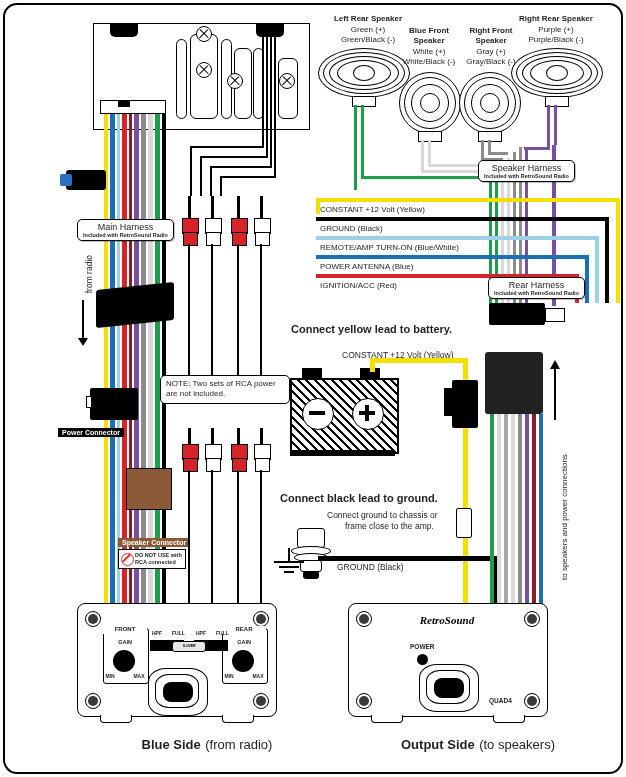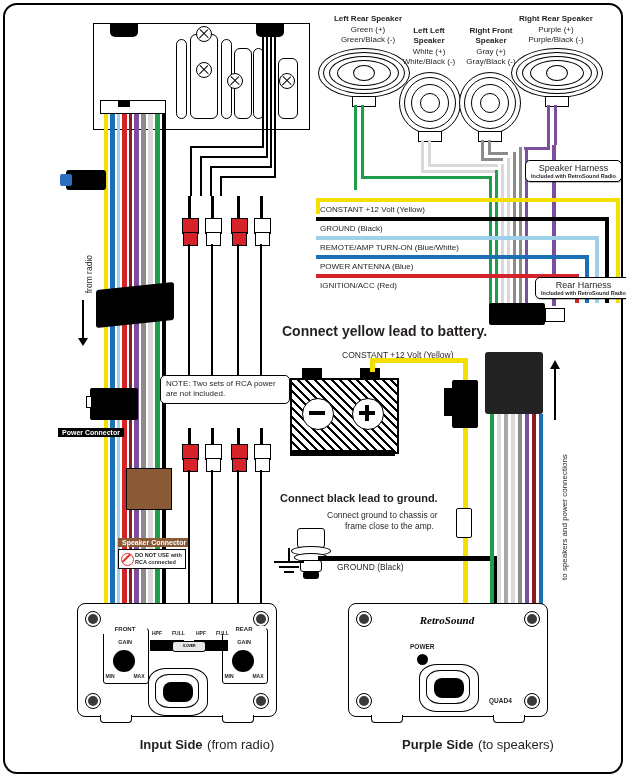--- a/index.html
+++ b/index.html
@@ -11,21 +11,21 @@
   .abs{position:absolute;box-sizing:border-box;}
   .txt{position:absolute;font-size:8px;color:#231f20;line-height:1.25;white-space:nowrap;}
   .b{font-weight:bold;}
   .ctr{text-align:center;}
 
   
   .w{position:absolute;background:#000;}
 
   
   .callout{position:absolute;background:#fff;border:1px solid #000;border-radius:5px;
-           padding:2px 5px;text-align:center;box-shadow:1px 1px 0 rgba(0,0,0,.25);margin-left:47px;}
+           padding:2px 5px;text-align:center;box-shadow:1px 1px 0 rgba(0,0,0,.25);}
   .callout .t1{font-size:9px;color:#231f20;white-space:nowrap;}
   .callout .t2{font-size:5.5px;font-weight:bold;color:#231f20;white-space:nowrap;}
 
   .blackbadge{position:absolute;background:#000;color:#fff;font-size:7px;font-weight:bold;
               padding:1px 4px;white-space:nowrap;}
   .brownbadge{position:absolute;background:#8a5a36;color:#fff;font-size:7px;font-weight:bold;
               padding:1px 4px;white-space:nowrap;}
   .warnbox{position:absolute;background:#fff;border:1px solid #000;padding:2px 3px 2px 16px;
            font-size:5.5px;font-weight:bold;color:#231f20;line-height:1.3;white-space:nowrap;}
   .nobox{position:absolute;width:11px;height:11px;border-radius:50%;border:1.6px solid #e03030;}
@@ -110,20 +110,24 @@
   <div class="w" style="left:129px;top:114px;width:3px;height:500px;background:#8d1b20;"></div>
   <div class="w" style="left:134px;top:114px;width:5px;height:500px;background:#7b4f9d;"></div>
   <div class="w" style="left:141px;top:114px;width:5px;height:500px;background:#8c8c8c;"></div>
   <div class="w" style="left:148px;top:114px;width:5px;height:500px;background:#d9d9d9;"></div>
   <div class="w" style="left:155px;top:114px;width:5px;height:500px;background:#1e9e4a;"></div>
   <div class="w" style="left:162px;top:114px;width:4px;height:500px;background:#000;"></div>
 
   <div class="abs" style="left:66px;top:170px;width:40px;height:20px;background:#000;border-radius:3px;"></div>
   <div class="abs" style="left:60px;top:174px;width:12px;height:12px;background:#2a6fc0;border-radius:2px;"></div>
 
+  <div class="callout" style="left:77px;top:219px;">
+    <div class="t1">Main Harness</div>
+    <div class="t2">Included with RetroSound Radio</div>
+  </div>
 
   <div style="position:absolute;left:84px;top:255px;">
     <div class="txt vert" style="left:0;top:0;transform:rotate(-90deg) translate(-100%,0);font-size:8.5px;">from radio</div>
   </div>
   <div class="w" style="left:82px;top:300px;width:1.5px;height:40px;"></div>
   <div class="abs" style="left:78px;top:338px;width:0;height:0;border-left:5px solid transparent;border-right:5px solid transparent;border-top:8px solid #000;"></div>
 
   <div class="abs" style="left:90px;top:388px;width:48px;height:32px;background:#000;border-radius:2px;"></div>
   <div class="abs" style="left:86px;top:396px;width:6px;height:12px;background:#fff;border:1.5px solid #000;"></div>
   <div class="blackbadge" style="left:58px;top:428px;">Power Connector</div>
@@ -212,21 +216,21 @@
   <div class="txt ctr" style="left:318px;top:35px;width:100px;">Green/Black (-)</div>
   <div class="spk" style="left:318px;top:48px;width:90px;height:48px;">
     <div class="r" style="left:0;top:0;width:90px;height:48px;"></div>
     <div class="r" style="left:5px;top:4px;width:80px;height:40px;"></div>
     <div class="r" style="left:11px;top:8px;width:68px;height:32px;"></div>
     <div class="r" style="left:19px;top:12px;width:52px;height:24px;"></div>
     <div class="r" style="left:35px;top:17px;width:20px;height:14px;"></div>
   </div>
   <div class="term" style="left:352px;top:96px;width:22px;height:9px;"></div>
 
-  <div class="txt ctr b" style="left:398px;top:26px;width:62px;">Left Left</div>
+  <div class="txt ctr b" style="left:398px;top:26px;width:62px;">Blue Front</div>
   <div class="txt ctr b" style="left:398px;top:36px;width:62px;">Speaker</div>
   <div class="txt ctr" style="left:398px;top:47px;width:62px;">White (+)</div>
   <div class="txt ctr" style="left:394px;top:57px;width:70px;">White/Black (-)</div>
   <div class="spk" style="left:399px;top:72px;width:60px;height:60px;">
     <div class="r" style="left:0;top:0;width:60px;height:60px;"></div>
     <div class="r" style="left:5px;top:5px;width:50px;height:50px;"></div>
     <div class="r" style="left:12px;top:12px;width:36px;height:36px;"></div>
     <div class="r" style="left:21px;top:21px;width:18px;height:18px;"></div>
   </div>
   <div class="term" style="left:418px;top:131px;width:22px;height:9px;"></div>
@@ -309,21 +313,21 @@
   <div class="w" style="left:575px;top:274px;width:4px;height:29px;background:#d6232a;"></div>
 
   <div class="callout" style="left:488px;top:277px;">
     <div class="t1">Rear Harness</div>
     <div class="t2">Included with RetroSound Radio</div>
   </div>
 
   <div class="abs" style="left:489px;top:303px;width:56px;height:22px;background:#000;border-radius:2px;"></div>
   <div class="abs" style="left:545px;top:308px;width:20px;height:14px;border:1.5px solid #000;background:#fff;"></div>
 
-  <div class="txt b" style="left:282px;top:323px;font-size:14px;">Connect yellow lead to battery.</div>
+  <div class="txt b" style="left:291px;top:323px;font-size:11px;">Connect yellow lead to battery.</div>
   <div class="txt" style="left:342px;top:350px;font-size:8.5px;">CONSTANT +12 Volt (Yellow)</div>
 
   <div class="battery" style="left:290px;top:378px;width:105px;height:72px;"></div>
   <div class="batterm" style="left:302px;top:368px;width:20px;height:12px;"></div>
   <div class="batterm" style="left:360px;top:368px;width:20px;height:12px;"></div>
   <div class="bcircle" style="left:302px;top:398px;width:30px;height:30px;"></div>
   <div class="bsign" style="left:309px;top:411px;width:16px;height:4px;"></div>
   <div class="bcircle" style="left:352px;top:398px;width:30px;height:30px;"></div>
   <div class="bsign" style="left:359px;top:411px;width:16px;height:4px;"></div>
   <div class="bsign" style="left:365px;top:405px;width:4px;height:16px;"></div>
@@ -412,21 +416,21 @@
   <div class="bassbtn" style="left:172px;top:641px;width:32px;height:9px;line-height:9px;">X-OVER</div>
 
   <div class="outjack" style="left:148px;top:668px;width:58px;height:46px;">
     <i style="left:14px;top:13px;width:30px;height:20px;"></i>
   </div>
   <div class="abs" style="left:155px;top:674px;width:44px;height:34px;border:1.4px solid #000;border-radius:14px/11px;"></div>
   <div class="abs" style="left:100px;top:715px;width:32px;height:8px;border:1.4px solid #000;border-top:none;border-radius:0 0 4px 4px;background:#fff;"></div>
   <div class="abs" style="left:222px;top:715px;width:32px;height:8px;border:1.4px solid #000;border-top:none;border-radius:0 0 4px 4px;background:#fff;"></div>
 
   <div style="position:absolute;left:107px;top:735px;width:200px;text-align:center;">
-    <span style="font-size:13px;font-weight:bold;color:#231f20;">Input Side</span>
+    <span style="font-size:13px;font-weight:bold;color:#231f20;">Blue Side</span>
     <span style="font-size:13px;color:#231f20;">(from radio)</span>
   </div>
 
   <div class="amp" style="left:348px;top:603px;width:198px;height:112px;"></div>
   <div class="ampscrew" style="left:356px;top:611px;width:14px;height:14px;">
       <i></i>
     </div>
   <div class="ampscrew" style="left:524px;top:611px;width:14px;height:14px;">
       <i></i>
     </div>
@@ -447,16 +451,16 @@
     <i style="left:14px;top:13px;width:30px;height:20px;"></i>
   </div>
   <div class="abs" style="left:426px;top:670px;width:44px;height:34px;border:1.4px solid #000;border-radius:14px/11px;"></div>
 
   <div class="txt b" style="left:489px;top:697px;font-size:6.5px;">QUAD4</div>
 
   <div class="abs" style="left:371px;top:715px;width:32px;height:8px;border:1.4px solid #000;border-top:none;border-radius:0 0 4px 4px;background:#fff;"></div>
   <div class="abs" style="left:493px;top:715px;width:32px;height:8px;border:1.4px solid #000;border-top:none;border-radius:0 0 4px 4px;background:#fff;"></div>
 
   <div style="position:absolute;left:378px;top:735px;width:200px;text-align:center;">
-    <span style="font-size:13px;font-weight:bold;color:#231f20;">Purple Side</span>
+    <span style="font-size:13px;font-weight:bold;color:#231f20;">Output Side</span>
     <span style="font-size:13px;color:#231f20;">(to speakers)</span>
   </div>
 </div>
 
 </body></html>

